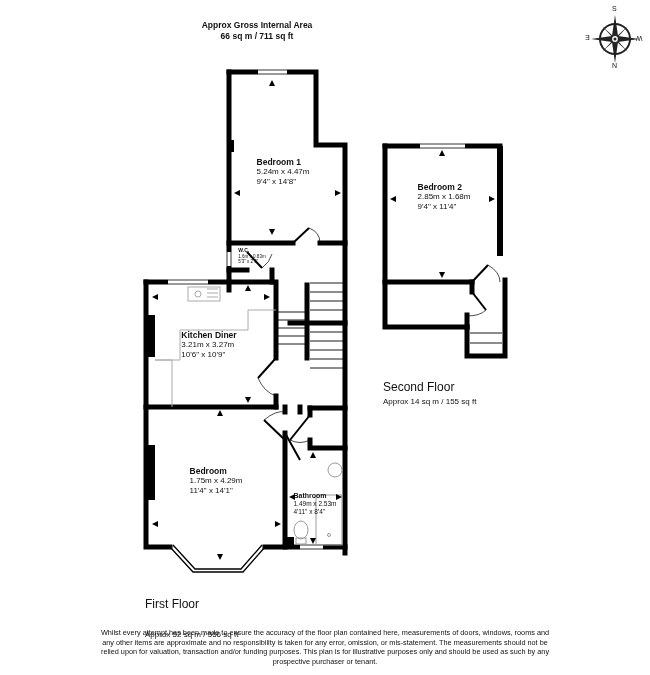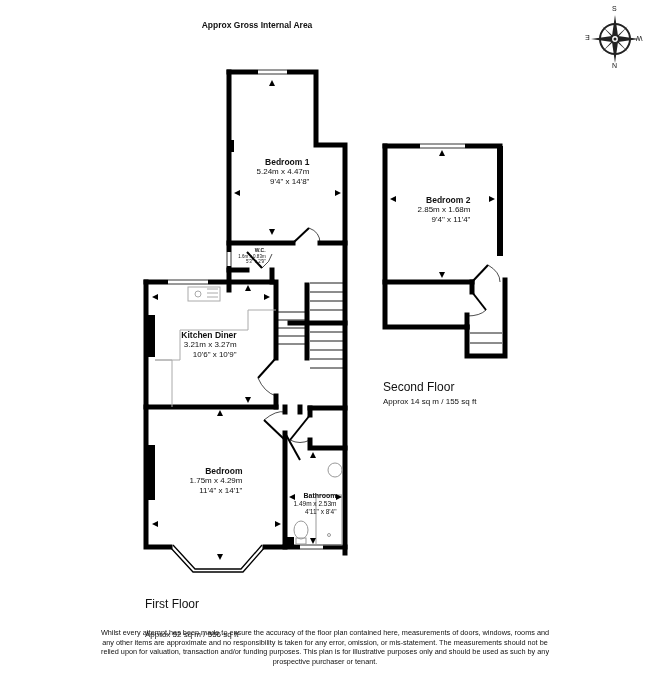--- a/index.html
+++ b/index.html
@@ -1,32 +1,33 @@
 <!DOCTYPE html>
 <html><head>
 <meta charset="utf-8">
 <style>
   html, body { margin:0; padding:0; background:#ffffff; }
   body { width:650px; height:675px; position:relative; overflow:hidden; font-family:"Liberation Sans", sans-serif; color:#111; }
   .abs { position:absolute; }
   .hdr { left:0; width:514px; top:20px; text-align:center; font-weight:bold; font-size:8.5px; line-height:11px; }
   .plan { position:absolute; left:0; top:0; width:650px; height:675px; }
-  .room-label { position:absolute; text-align:right; font-size:8px; line-height:10px; transform:translateX(-50%); white-space:nowrap; }
+  .room-label { position:absolute; text-align:left; font-size:8px; line-height:10px; transform:translateX(-50%); white-space:nowrap; }
   .room-label .nm { font-weight:bold; font-size:8.5px; }
   .floor-title { position:absolute; font-size:12px;text-align:center; }
   .floor-area { position:absolute; font-size:8px; font-weight:normal; }
   .disclaimer { position:absolute; left:95px; width:460px; top:628px; text-align:center; font-size:7.3px; line-height:9.5px; }
   .compass { position:absolute; left:585px; top:5px; width:60px; height:65px; }
   .compass .lbl { position:absolute; font-size:7px; }
 </style>
 </head>
 <body>
 
 <div class="abs hdr">
   <div>Approx Gross Internal Area</div>
+  <div>66 sq m / 711 sq ft</div>
 </div>
 
 <div class="compass">
   <svg width="60" height="65" viewBox="0 0 60 65">
     <circle cx="30" cy="34" r="15" fill="none" stroke="#222" stroke-width="2"></circle>
     <polygon points="30,10 33,31 30,34 27,31" fill="#222"></polygon>
     <polygon points="30,58 33,37 30,34 27,37" fill="#222"></polygon>
     <polygon points="6,34 27,31 30,34 27,37" fill="#222"></polygon>
     <polygon points="54,34 33,31 30,34 33,37" fill="#222"></polygon>
     <polygon points="17,21 29,32 30,34 28,33" fill="#222"></polygon>
@@ -221,21 +222,21 @@
   <div class="nm">Bedroom</div>
   <div>1.75m x 4.29m</div>
   <div>11'4" x 14'1"</div>
 </div>
 <div class="room-label" style="left:315px;top:492px;font-size:6.5px;line-height:8px;">
   <div class="nm" style="font-size:7px;">Bathroom</div>
   <div>1.49m x 2.53m</div>
   <div>4'11" x 8'4"</div>
 </div>
 
-<div class="room-label" style="left:444px;top:195px;">
+<div class="room-label" style="left:444px;top:182px;">
   <div class="nm">Bedroom 2</div>
   <div>2.85m x 1.68m</div>
   <div>9'4" x 11'4"</div>
 </div>
 
 <div class="floor-title" style="left:383px;top:380px;">Second Floor</div>
 <div class="floor-area" style="left:383px;top:397px;">Approx 14 sq m / 155 sq ft</div>
 <div class="floor-title" style="left:145px;top:597px;">First Floor</div>
 <div class="floor-area" style="left:145px;top:630px;">Approx 52 sq m / 556 sq ft</div>
 

